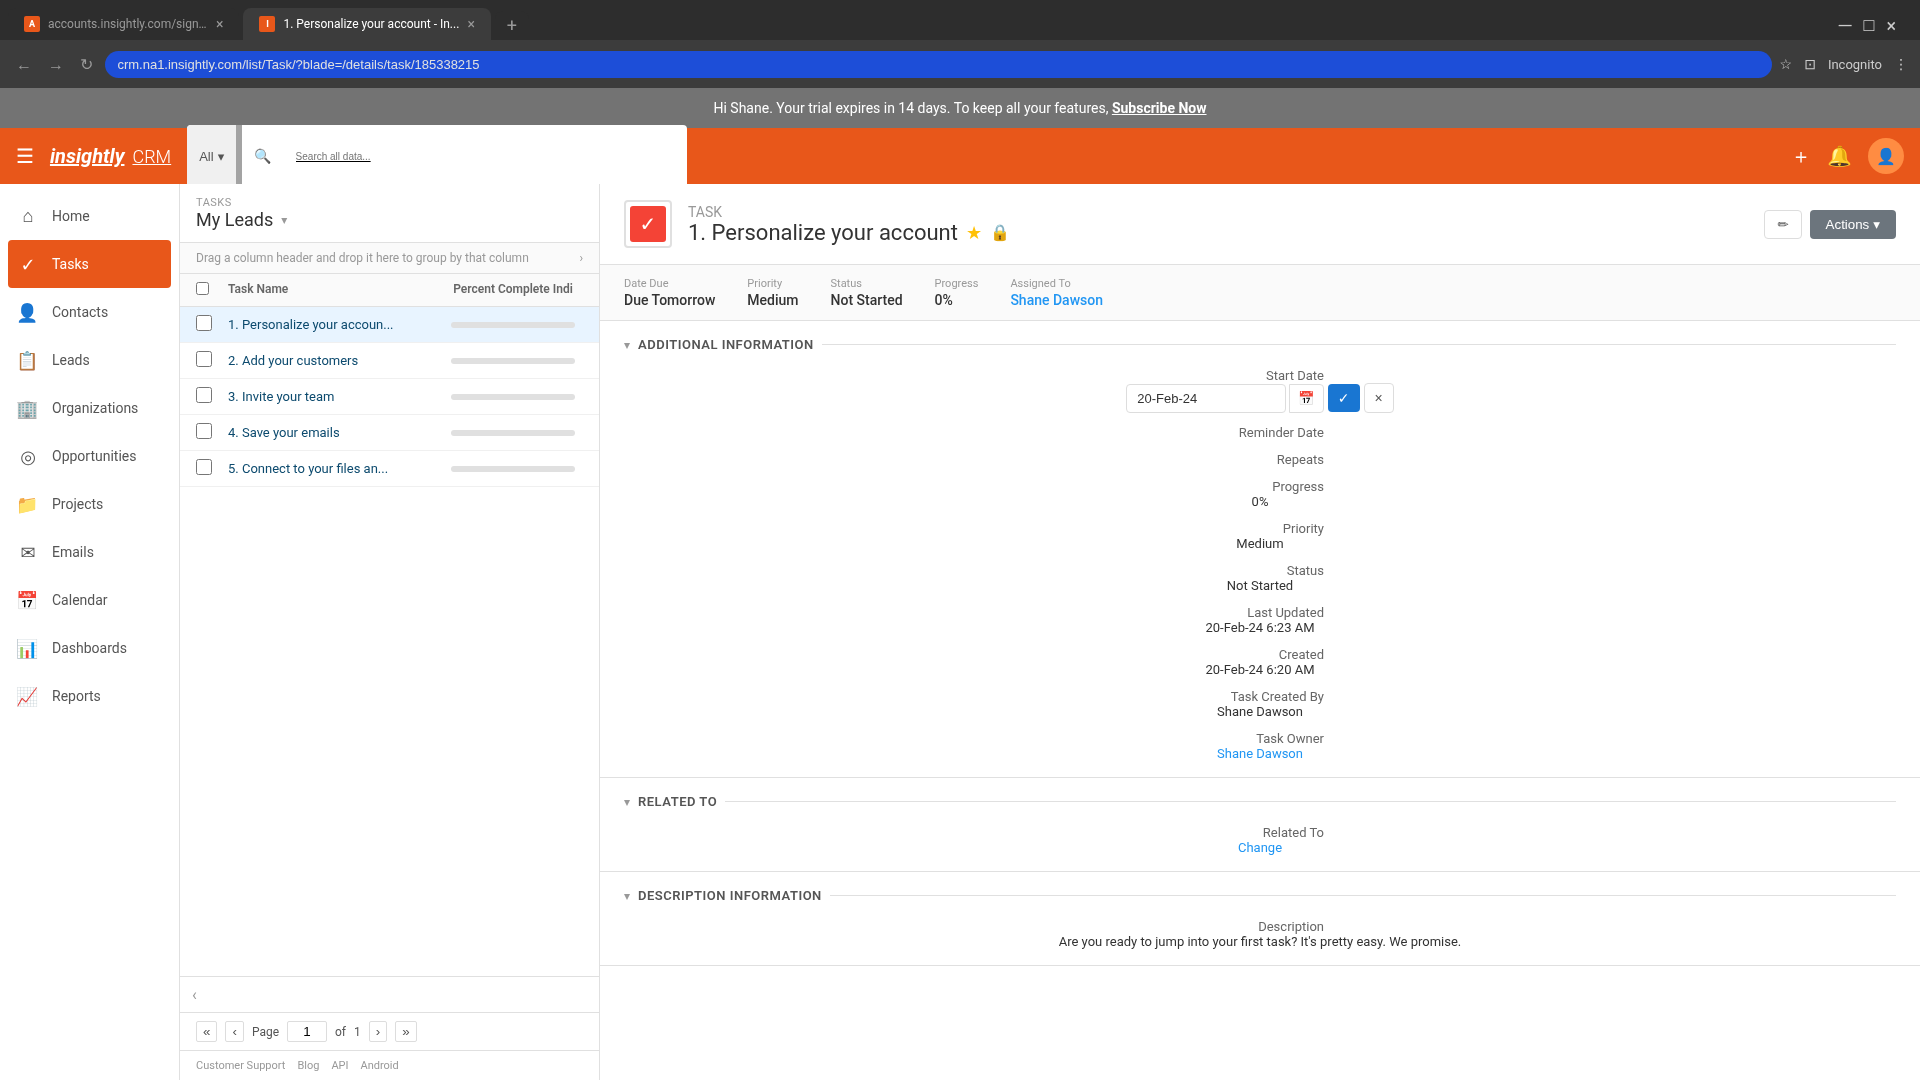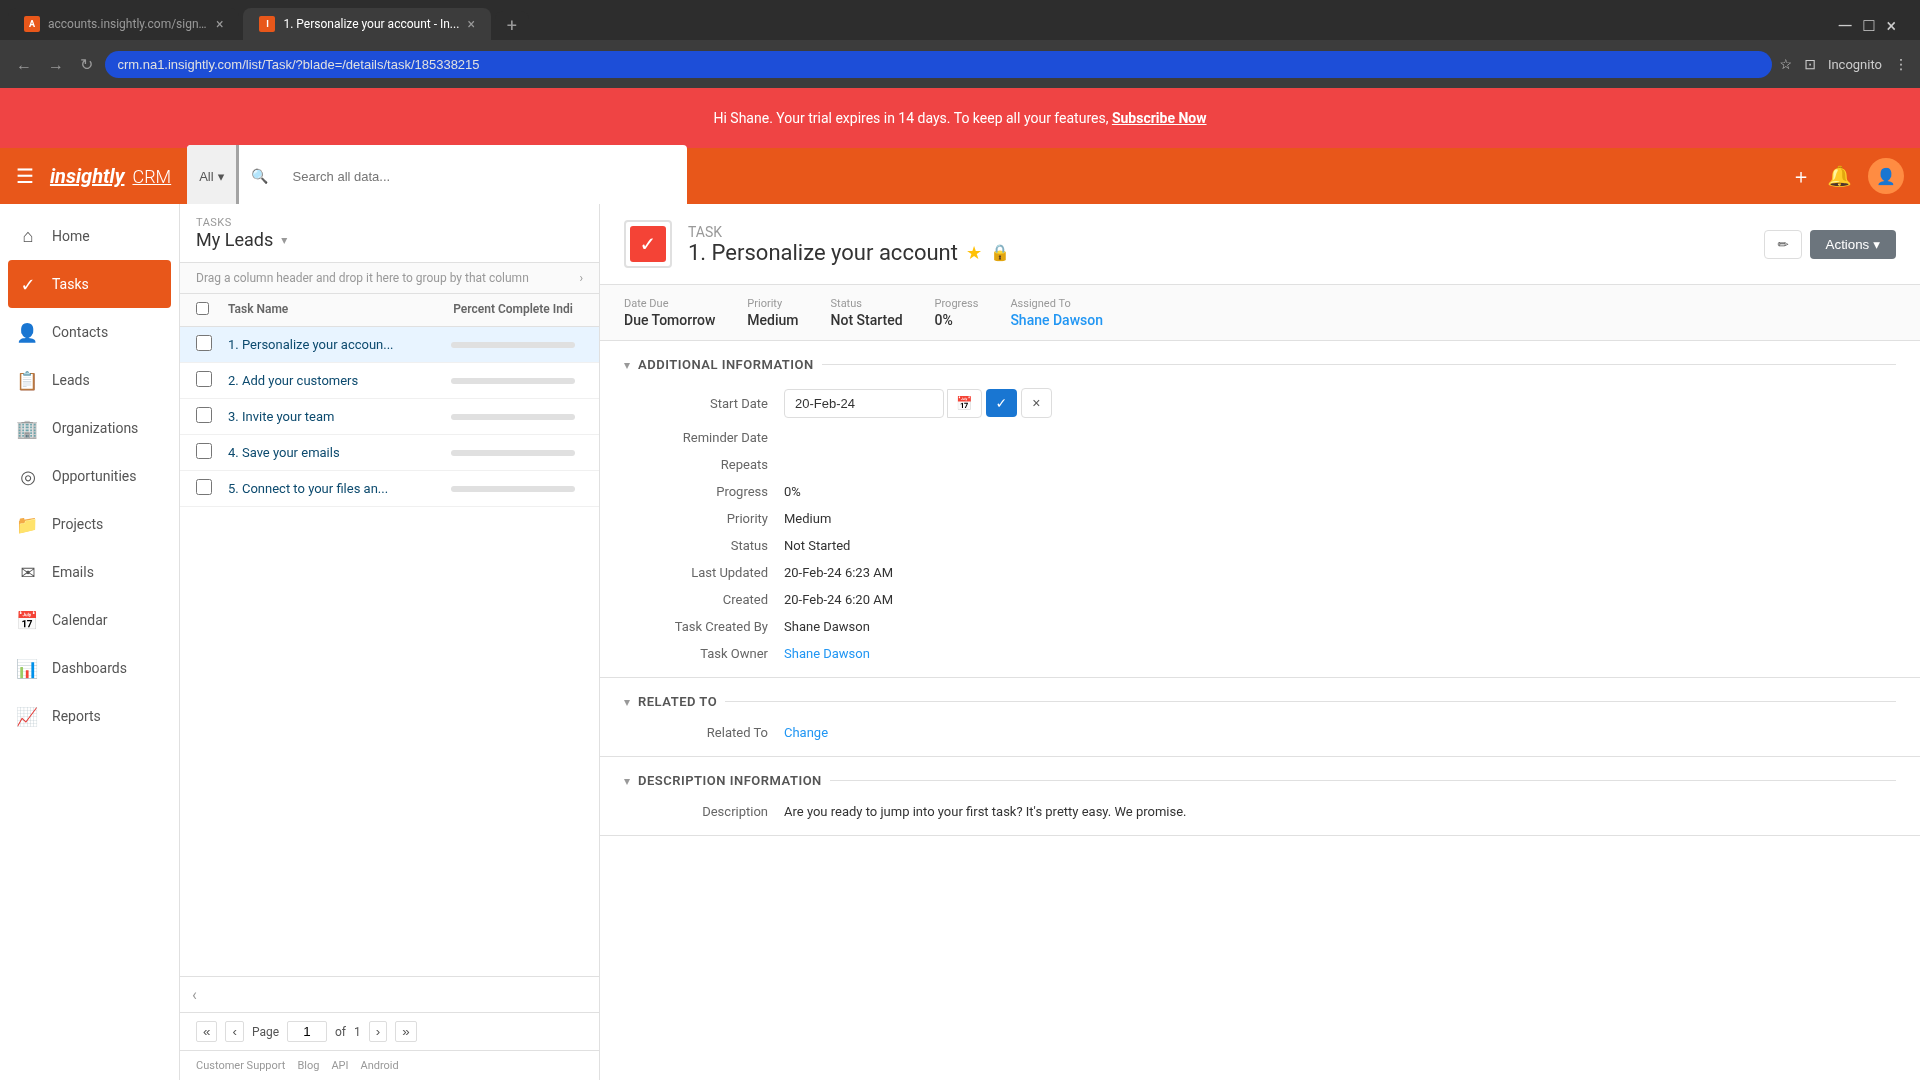--- a/index.html
+++ b/index.html
@@ -14,32 +14,32 @@
     .browser-tab .close-btn { color: #999; cursor: pointer; font-size: 14px; }
     .browser-toolbar { background: #3c3c3c; height: 48px; display: flex; align-items: center; padding: 0 12px; gap: 8px; }
     .browser-nav-btn { color: #999; cursor: pointer; font-size: 16px; padding: 4px; }
     .browser-address-bar { flex: 1; background: #1d4ed8; border: none; color: #e0e0e0; padding: 6px 12px; border-radius: 20px; font-size: 13px; }
     .browser-toolbar-right { display: flex; align-items: center; gap: 12px; color: #999; font-size: 14px; }
 
     
     .app { display: flex; flex-direction: column; height: calc(100vh - 88px); }
 
     
-    .trial-banner { background: #ef4444; color: white; text-align: center; padding: 22px; font-size: 14px; }
+    .trial-banner { background: #737373; color: white; text-align: center; padding: 12px; font-size: 14px; }
     .trial-banner a { color: white; font-weight: bold; text-decoration: underline; }
 
     
     .app-header { background: #e8571a; height: 56px; display: flex; align-items: center; padding: 0 16px; gap: 16px; }
     .hamburger { color: white; font-size: 20px; cursor: pointer; }
     .logo-area { display: flex; align-items: center; gap: 8px; color: white; text-decoration: underline; }
     .logo-text { font-size: 20px; font-weight: bold; font-style: italic; color: white; }
     .crm-text { font-size: 18px; color: white; font-weight: 300; }
     .header-search { flex: 1; max-width: 500px; display: flex; align-items: center; background: white; border-radius: 4px; overflow: hidden; }
-    .search-all-dropdown { background: #f0f0f0; border: none; border-right: 3px solid #a3a3a3; padding: 24px 12px; font-size: 13px; cursor: pointer; color: #555; display: flex; align-items: center; gap: 4px; }
-    .search-input { flex: 1; border: none; padding: 8px 12px; font-size: 13px; outline: none; }
+    .search-all-dropdown { background: #f0f0f0; border: none; border-right: 6px solid #a3a3a3; padding: 24px 12px; font-size: 13px; cursor: pointer; color: #555; display: flex; align-items: center; gap: 4px; }
+    .search-input { flex: 1; border: none; padding: 8px 12px; font-size: 10px; outline: none; text-decoration: underline; }
     .search-icon-btn { padding: 8px 12px; color: #999; }
     .header-right { margin-left: auto; display: flex; align-items: center; gap: 16px; }
     .header-icon-btn { color: white; font-size: 20px; cursor: pointer; }
     .header-avatar { width: 36px; height: 36px; border-radius: 50%; background: #ff8c42; display: flex; align-items: center; justify-content: center; color: white; font-size: 16px; cursor: pointer; }
 
     
     .main-content { display: flex; flex: 1; overflow: hidden; }
 
     
     .sidebar { width: 180px; background: white; border-right: 1px solid #e0e0e0; display: flex; flex-direction: column; padding: 8px 0; }
@@ -99,21 +99,21 @@
     .meta-value.link { color: #2196f3; cursor: pointer; }
 
     
     .section { padding: 16px 24px; border-bottom: 1px solid #e0e0e0; }
     .section-header { display: flex; align-items: center; gap: 8px; margin-bottom: 16px; }
     .section-toggle { color: #999; cursor: pointer; font-size: 12px; }
     .section-title { font-size: 13px; font-weight: 600; color: #555; text-transform: uppercase; letter-spacing: 0.5px; }
     .section-divider { flex: 1; height: 1px; background: #e0e0e0; }
 
     .info-grid { display: grid; gap: 12px; }
-    .info-row { display: flex; align-items: center; }
+    .info-row { display: flex; align-items: center; flex-direction: column; }
     .info-label { width: 160px; text-align: right; font-size: 13px; color: #666; padding-right: 16px; flex-shrink: 0; }
     .info-value { flex: 1; font-size: 13px; color: #333; }
     .info-value.link { color: #2196f3; cursor: pointer; }
 
     
     .date-input-group { display: flex; align-items: center; gap: 4px; }
     .date-input { padding: 6px 10px; border: 1px solid #ddd; border-radius: 4px; font-size: 13px; color: #333; background: white; width: 160px; }
     .date-calendar-btn { padding: 6px 8px; border: 1px solid #ddd; background: white; cursor: pointer; border-radius: 0 4px 4px 0; color: #555; margin-left: -1px; }
     .date-confirm-btn { padding: 6px 10px; background: #2196f3; color: white; border: none; cursor: pointer; border-radius: 4px; font-size: 14px; }
     .date-cancel-btn { padding: 6px 10px; border: 1px solid #ddd; background: white; cursor: pointer; border-radius: 4px; color: #555; font-size: 14px; }

